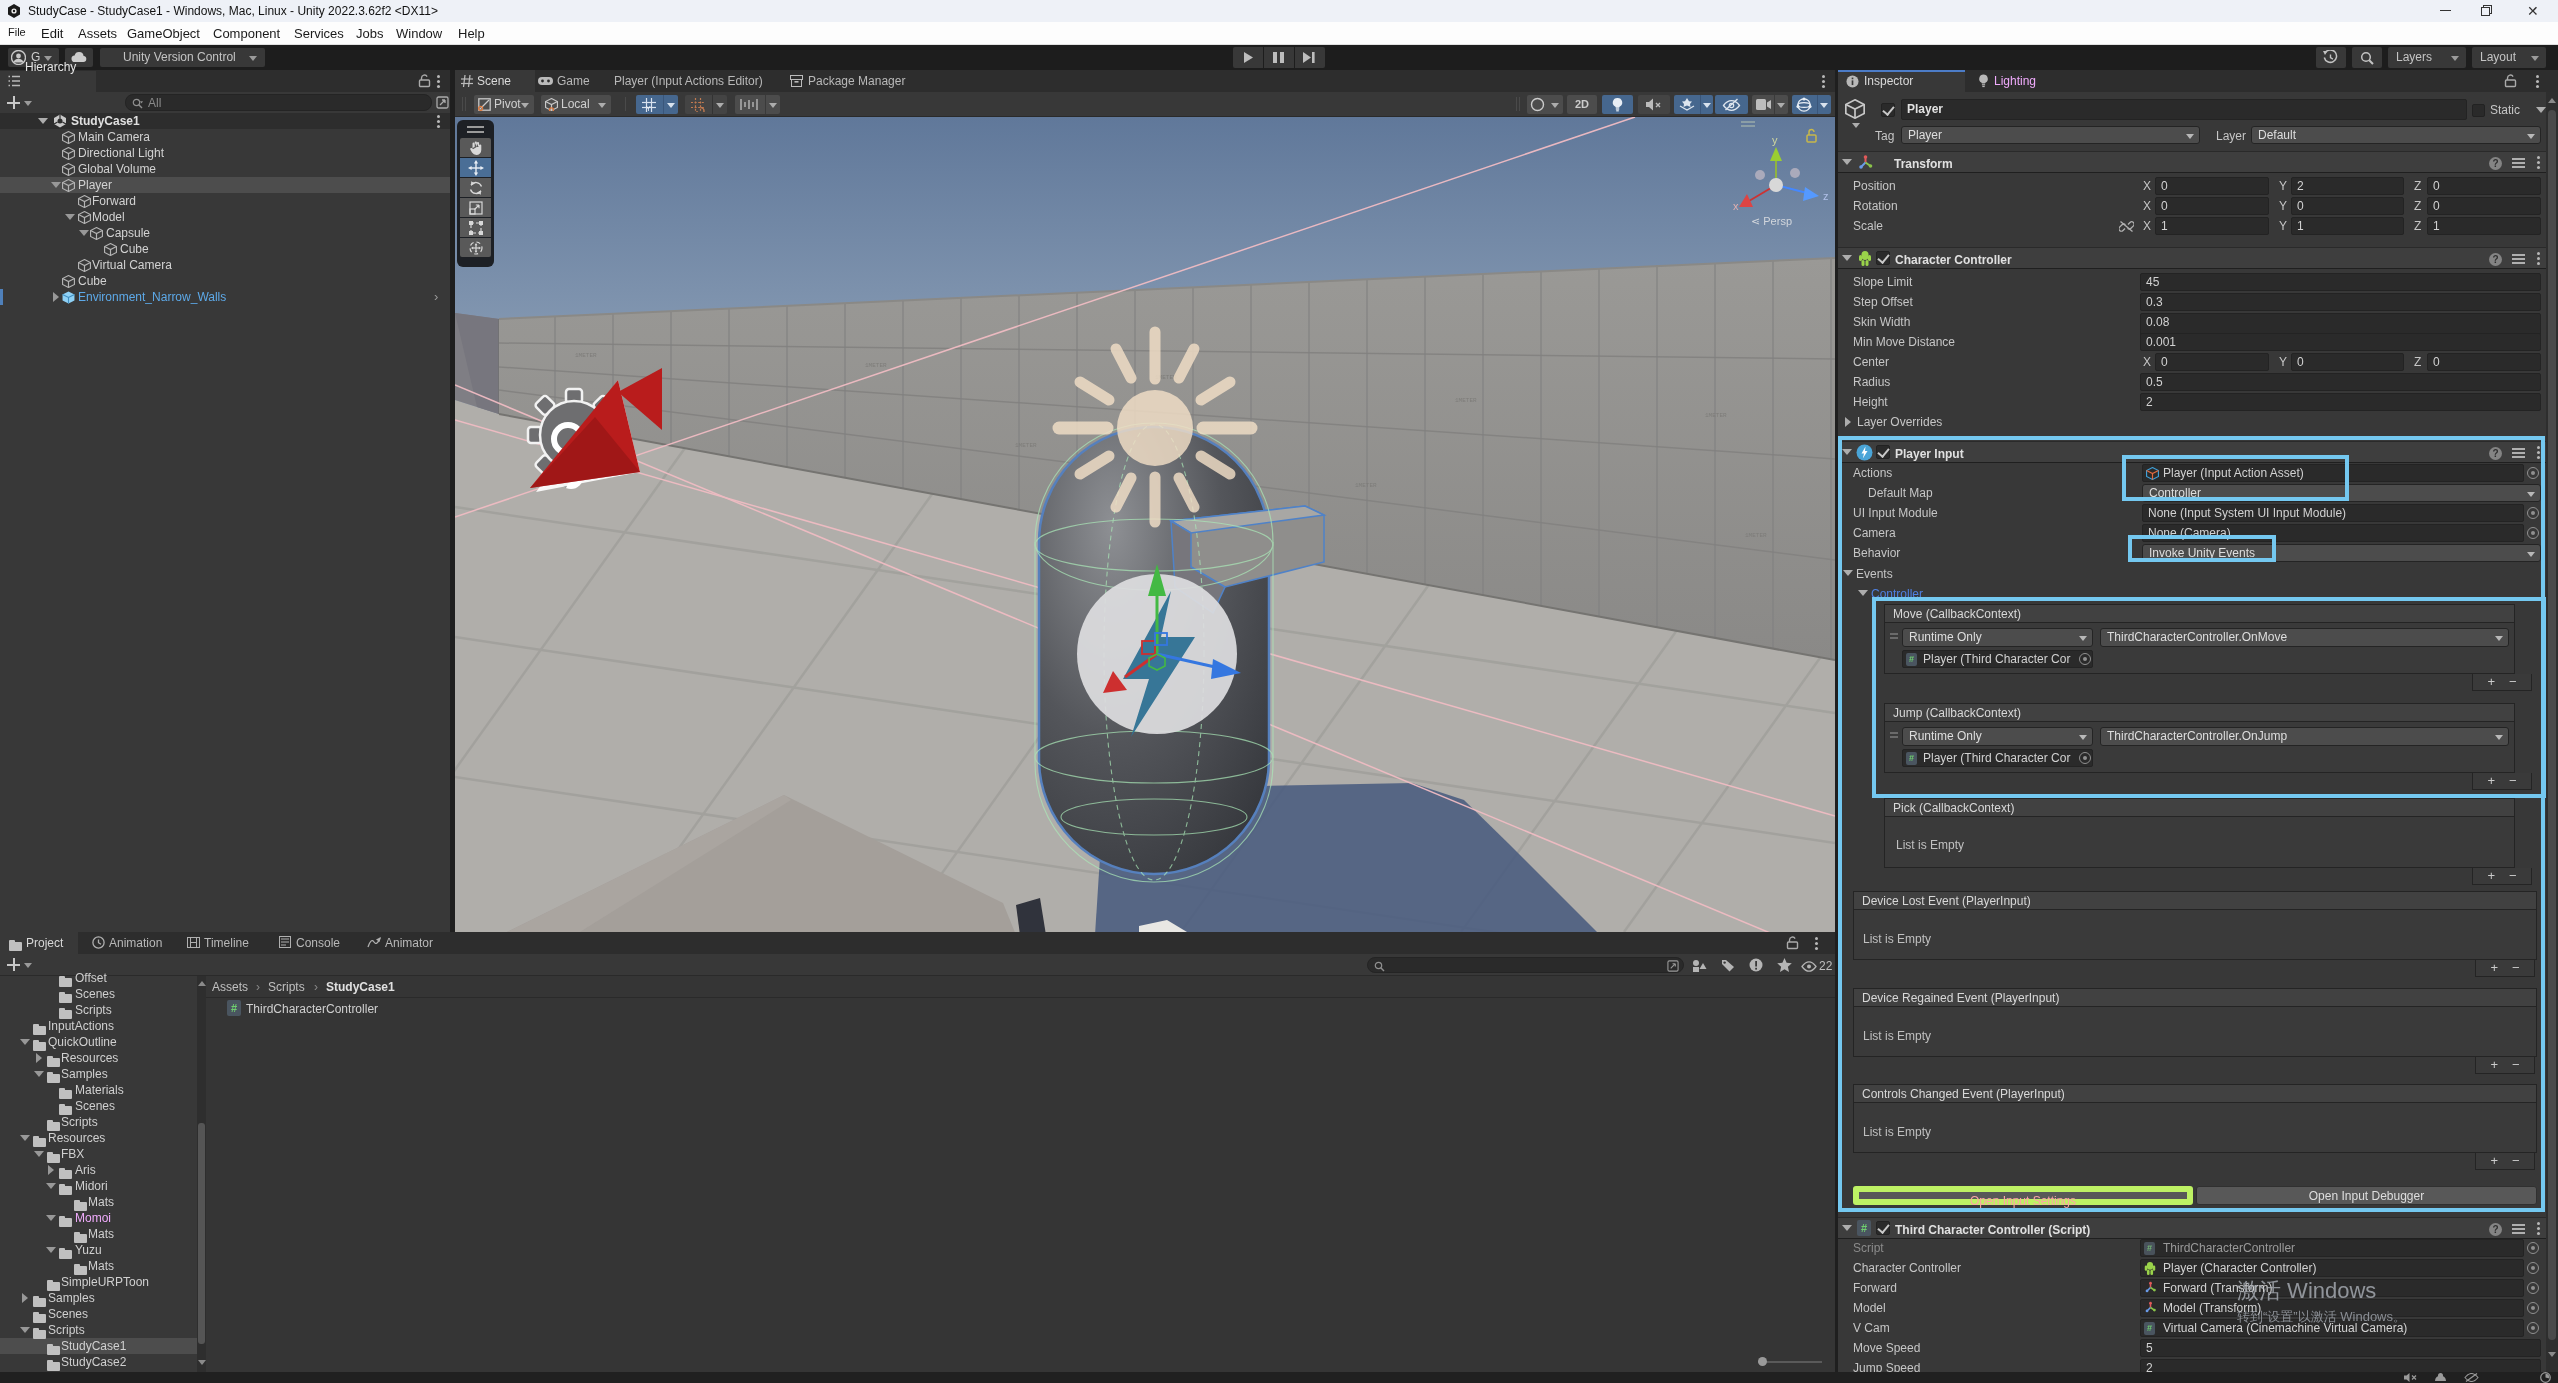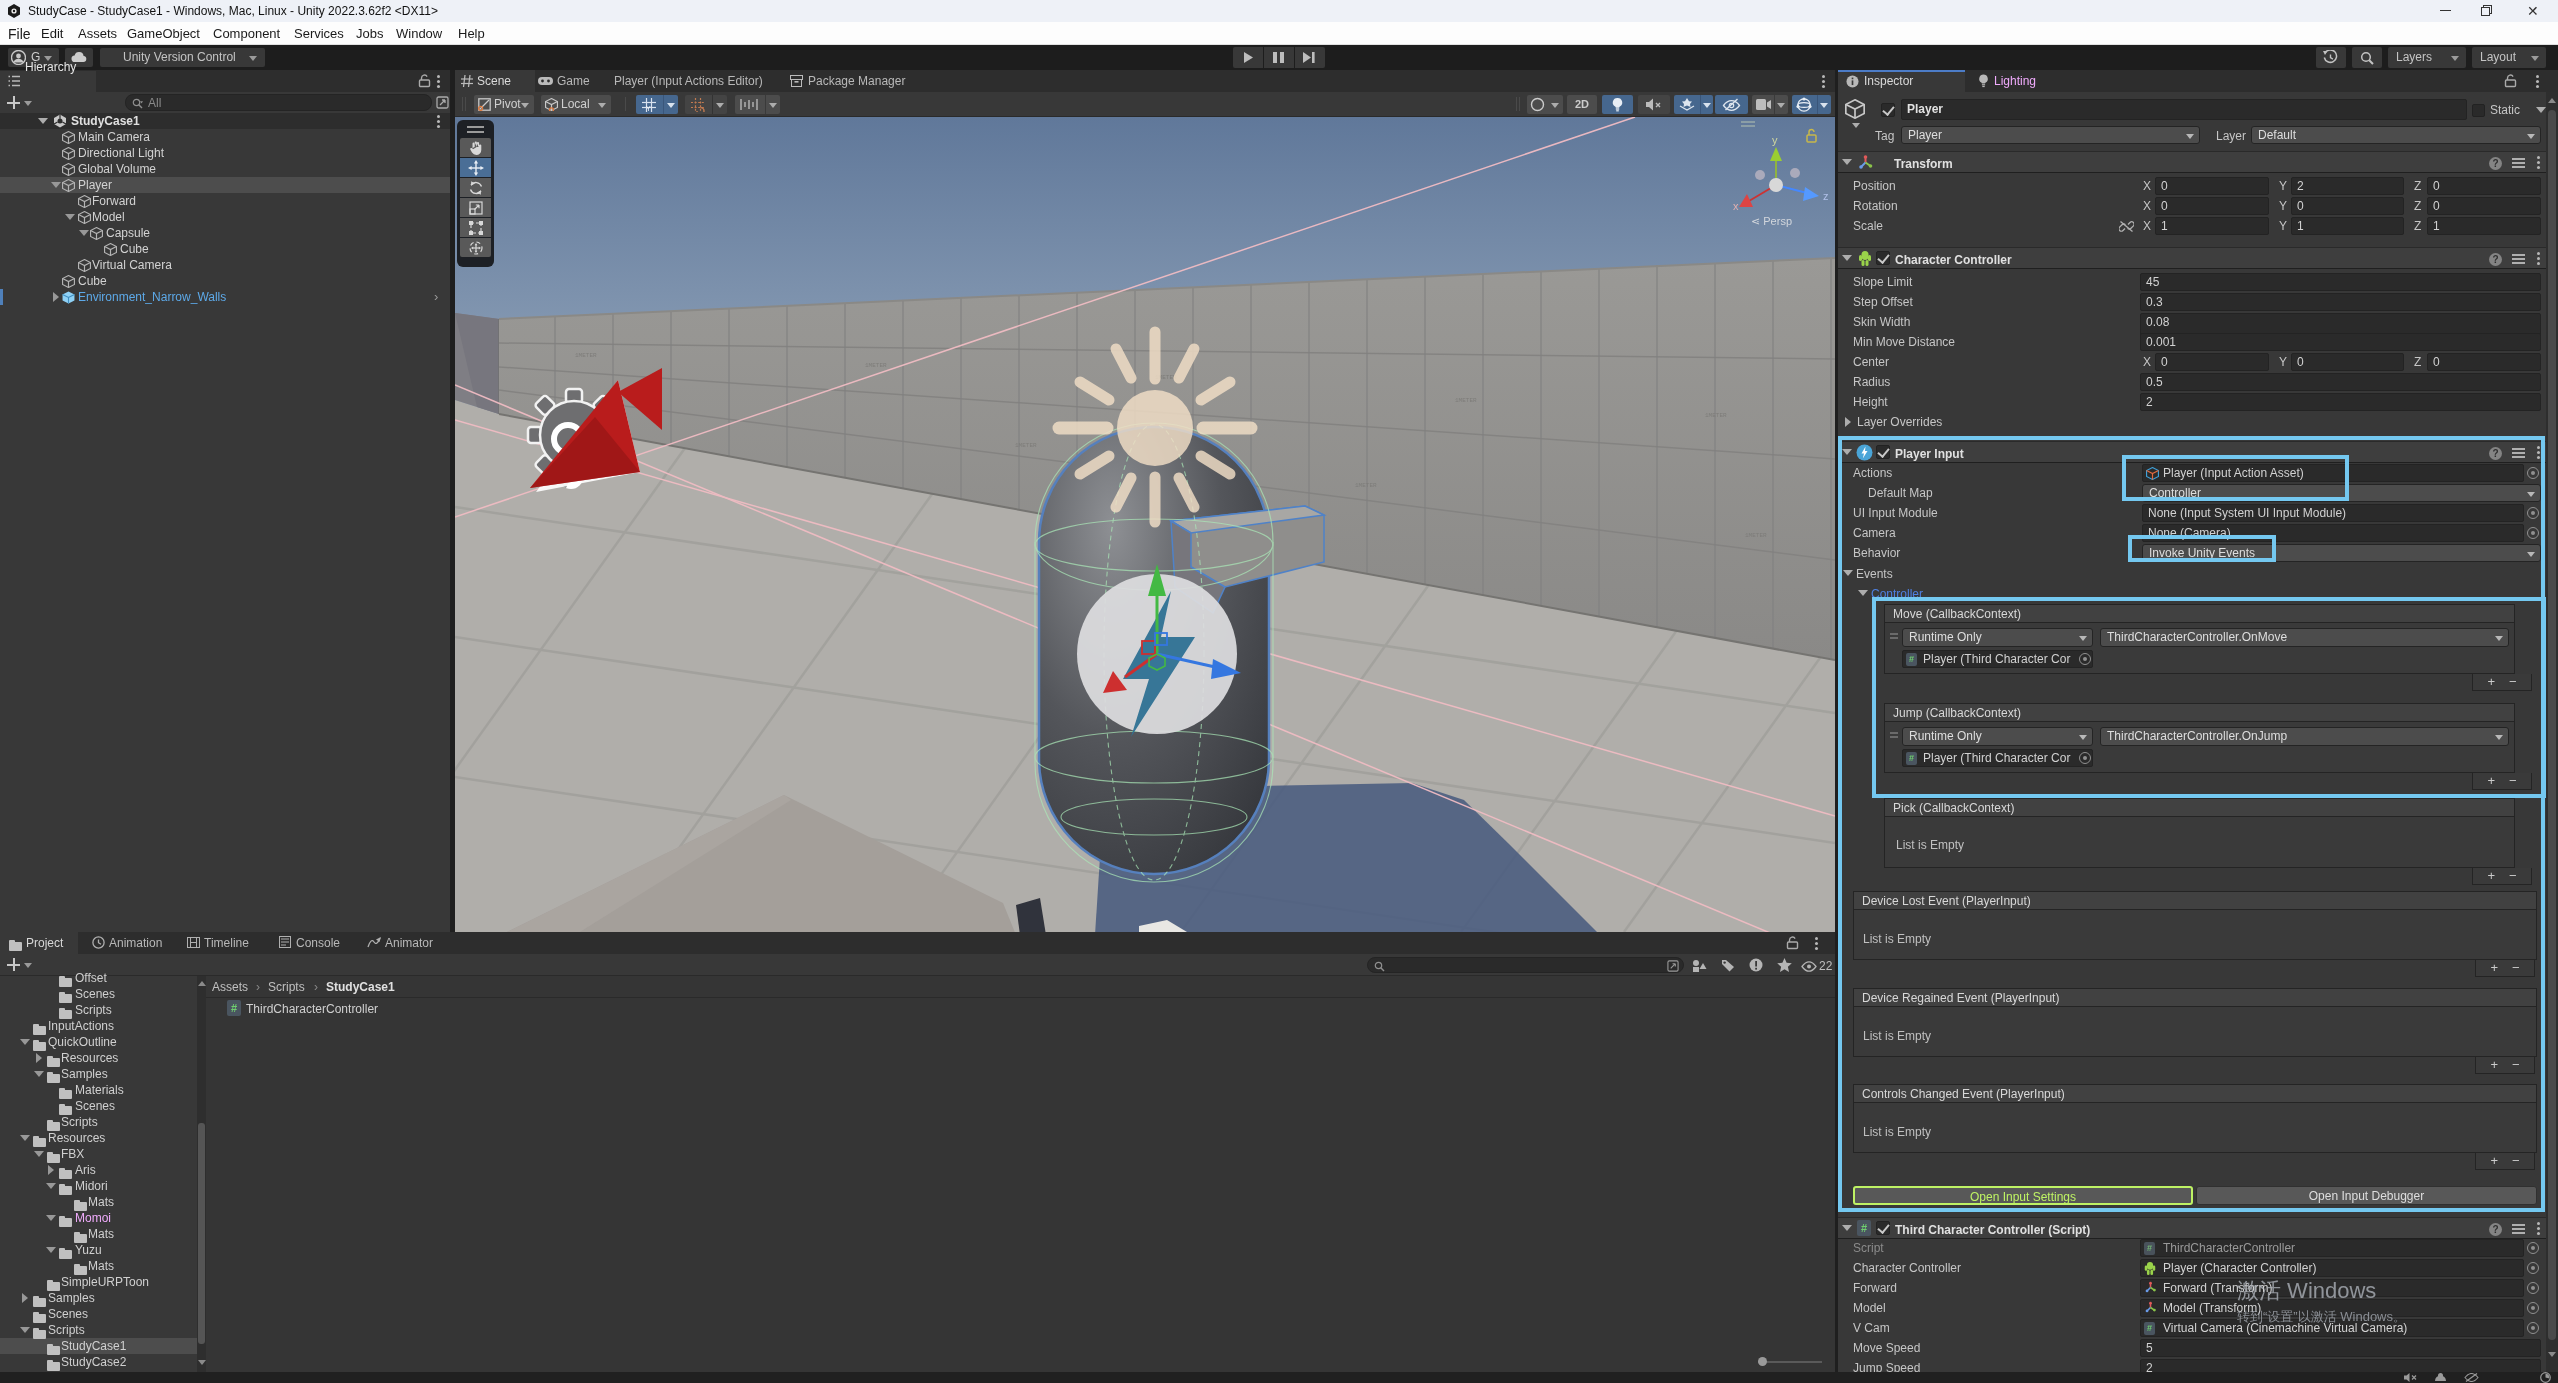--- a/index.html
+++ b/index.html
@@ -34,21 +34,21 @@
       <circle cx="7" cy="7" r="2.6" fill="#eee"></circle>
       <circle cx="7" cy="7" r="1.2" fill="#1a1a1a"></circle>
     </svg></div>
 <div class="abs" style="left:28px;top:4px;font-size:12px;color:#111">StudyCase - StudyCase1 - Windows, Mac, Linux - Unity 2022.3.62f2 &lt;DX11&gt;</div>
 <div class="abs" style="left:2440px;top:10px;width:11px;height:1px;background:#333"></div>
 <div class="abs" style="left:2483px;top:5px;width:9px;height:9px;border:1px solid #333;background:#eef1f7"></div>
 <div class="abs" style="left:2481px;top:7px;width:9px;height:9px;border:1px solid #333;background:#eef1f7"></div>
 <div class="abs" style="left:2527px;top:4px;font-size:14px;color:#333;line-height:14px">✕</div>
 
 <div class="abs" style="left:0;top:22px;width:2558px;height:23px;background:#fdfdfd;border-bottom:1px solid #e0e0e0"></div>
-<div class="abs" style="top:26px;left:8px;font-size:14px;color:#1a1a1a">File</div>
+<div class="abs" style="top:26px;left:8px;font-size:11px;color:#1a1a1a">File</div>
 <div class="abs" style="top:26px;left:41px;font-size:13px;color:#1a1a1a">Edit</div>
 <div class="abs" style="top:26px;left:78px;font-size:13px;color:#1a1a1a">Assets</div>
 <div class="abs" style="top:26px;left:127px;font-size:13px;color:#1a1a1a">GameObject</div>
 <div class="abs" style="top:26px;left:213px;font-size:13px;color:#1a1a1a">Component</div>
 <div class="abs" style="top:26px;left:294px;font-size:13px;color:#1a1a1a">Services</div>
 <div class="abs" style="top:26px;left:356px;font-size:13px;color:#1a1a1a">Jobs</div>
 <div class="abs" style="top:26px;left:396px;font-size:13px;color:#1a1a1a">Window</div>
 <div class="abs" style="top:26px;left:458px;font-size:13px;color:#1a1a1a">Help</div>
 
 <div class="abs" style="left:0;top:45px;width:2558px;height:25px;background:#1d1d1d"></div>
@@ -971,21 +971,21 @@
 <div class="evbox" style="left:1853px;top:988px;width:684px;height:69px">
  <div class="evhead">Device Regained Event (PlayerInput)</div>
  <div class="abs txt" style="left:9px;top:39px;color:#c0c0c0">List is Empty</div>
 </div>
 <div class="pm" style="left:2475px;top:1057px"><span style="margin-right:14px">+</span>−</div>
 <div class="evbox" style="left:1853px;top:1084px;width:684px;height:69px">
  <div class="evhead">Controls Changed Event (PlayerInput)</div>
  <div class="abs txt" style="left:9px;top:39px;color:#c0c0c0">List is Empty</div>
 </div>
 <div class="pm" style="left:2475px;top:1153px"><span style="margin-right:14px">+</span>−</div>
-<div class="abs" style="left:1853px;top:1186px;width:340px;height:19px;background:#585858;border:2px solid #bef264;border-radius:3px;color:#bef264;font-size:12px;text-align:center;line-height:18px">Open Input Settings</div>
+<div class="abs" style="left:1853px;top:1186px;width:340px;height:19px;background:#585858;border:6px solid #bef264;border-radius:3px;color:#fca5a5;font-size:12px;text-align:center;line-height:18px">Open Input Settings</div>
 <div class="abs" style="left:2196px;top:1186px;width:341px;height:19px;background:#585858;border:1px solid #303030;border-radius:3px;color:#dedede;font-size:12px;text-align:center;line-height:18px">Open Input Debugger</div>
 <div class="comph" style="top:1217px"></div>
 <span class="tri-d" style="left:1842px;top:1225px"></span>
 <div class="abs" style="left:1857px;top:1220px;width:14px;height:16px;background:#4a5560;border-radius:2px;color:#6fcf6f;font-size:11px;font-weight:bold;text-align:center;line-height:16px">#</div>
 <span class="chk" style="left:1876px;top:1221px"></span>
 <div class="abs txt" style="left:1895px;top:1222px;font-weight:bold;color:#e0e0e0">Third Character Controller (Script)</div>
 <div class="helpq" style="left:2489px;top:1223px">?</div>
 <div class="preset" style="left:2512px;top:1224px">
     <i style="top:0"></i>
     <i style="top:4px"></i>

